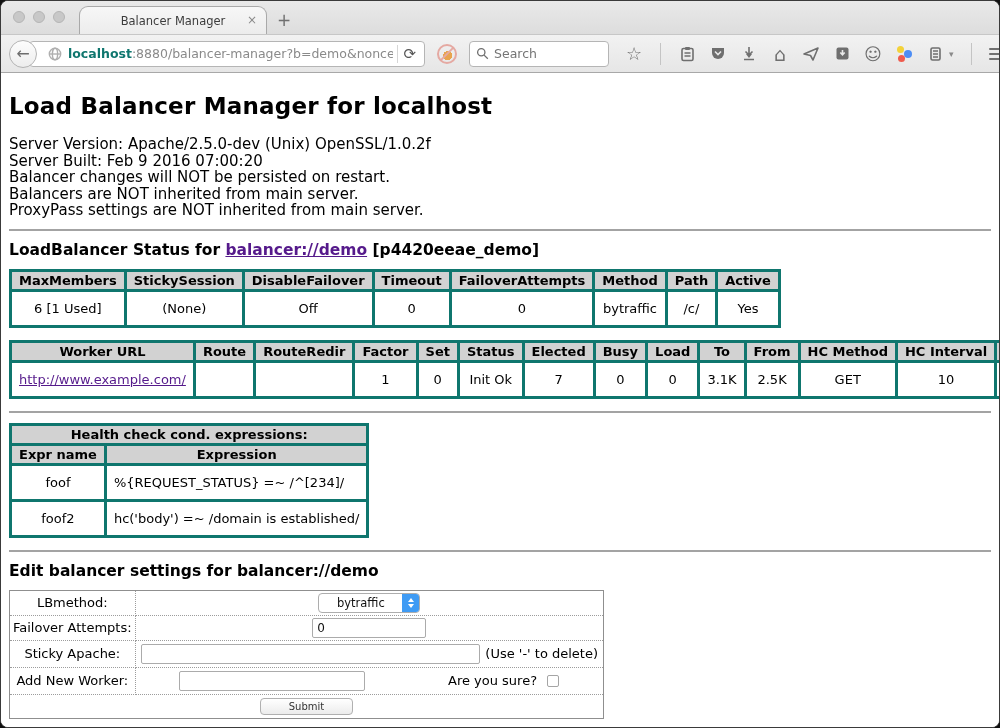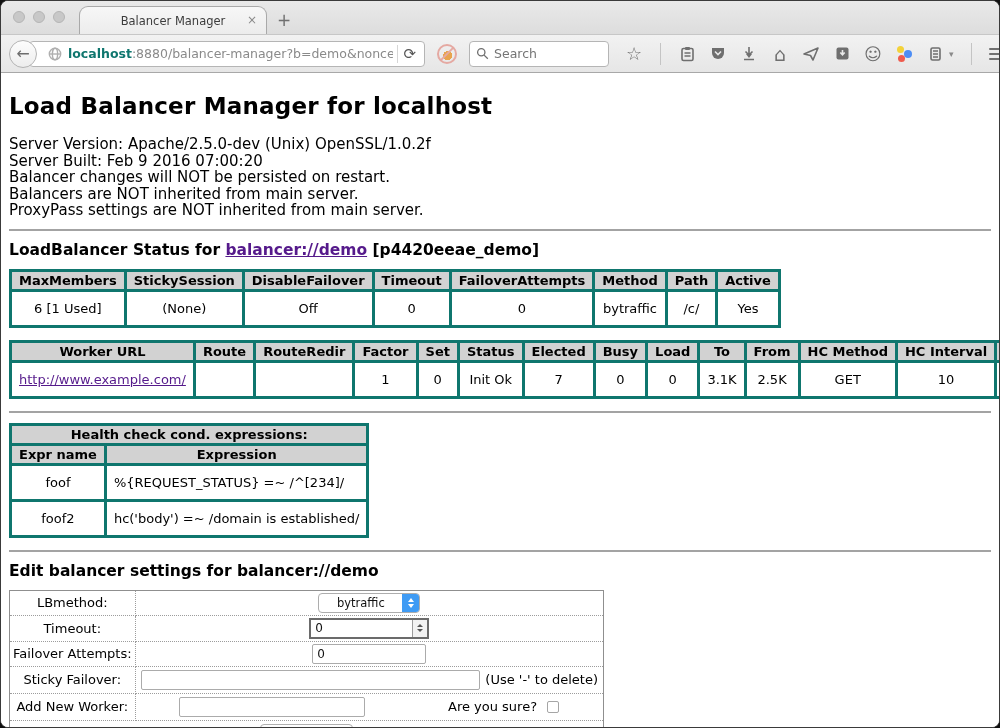--- a/index.html
+++ b/index.html
@@ -337,39 +337,27 @@
           <span class="fake-select">
             <span class="sel-text">bytraffic</span>
             <span class="stepper">
                   <i class="up"></i>
                   <i class="dn"></i>
                 </span>
           </span>
         </td>
       </tr>
       <tr>
-        <td class="lbl">Timeout:</td>
-        <td>
-          <span class="num-input">
-            <span class="val">0</span>
-            <span class="spin">
-                  <i class="up"></i>
-                  <i class="dn"></i>
-                </span>
-          </span>
-        </td>
-      </tr>
-      <tr>
         <td class="lbl">Failover Attempts:</td>
         <td>
           <input class="txt-input" style="width: 114px;" value="0">
         </td>
       </tr>
       <tr>
-        <td class="lbl">Sticky Failover:</td>
+        <td class="lbl">Sticky Apache:</td>
         <td>
           <div class="flexcell">
             <input class="txt-input" style="flex: 1 1 0%;" value="">
             <span class="note">(Use '-' to delete)</span>
           </div>
         </td>
       </tr>
       <tr>
         <td class="lbl">Add New Worker:</td>
         <td>

